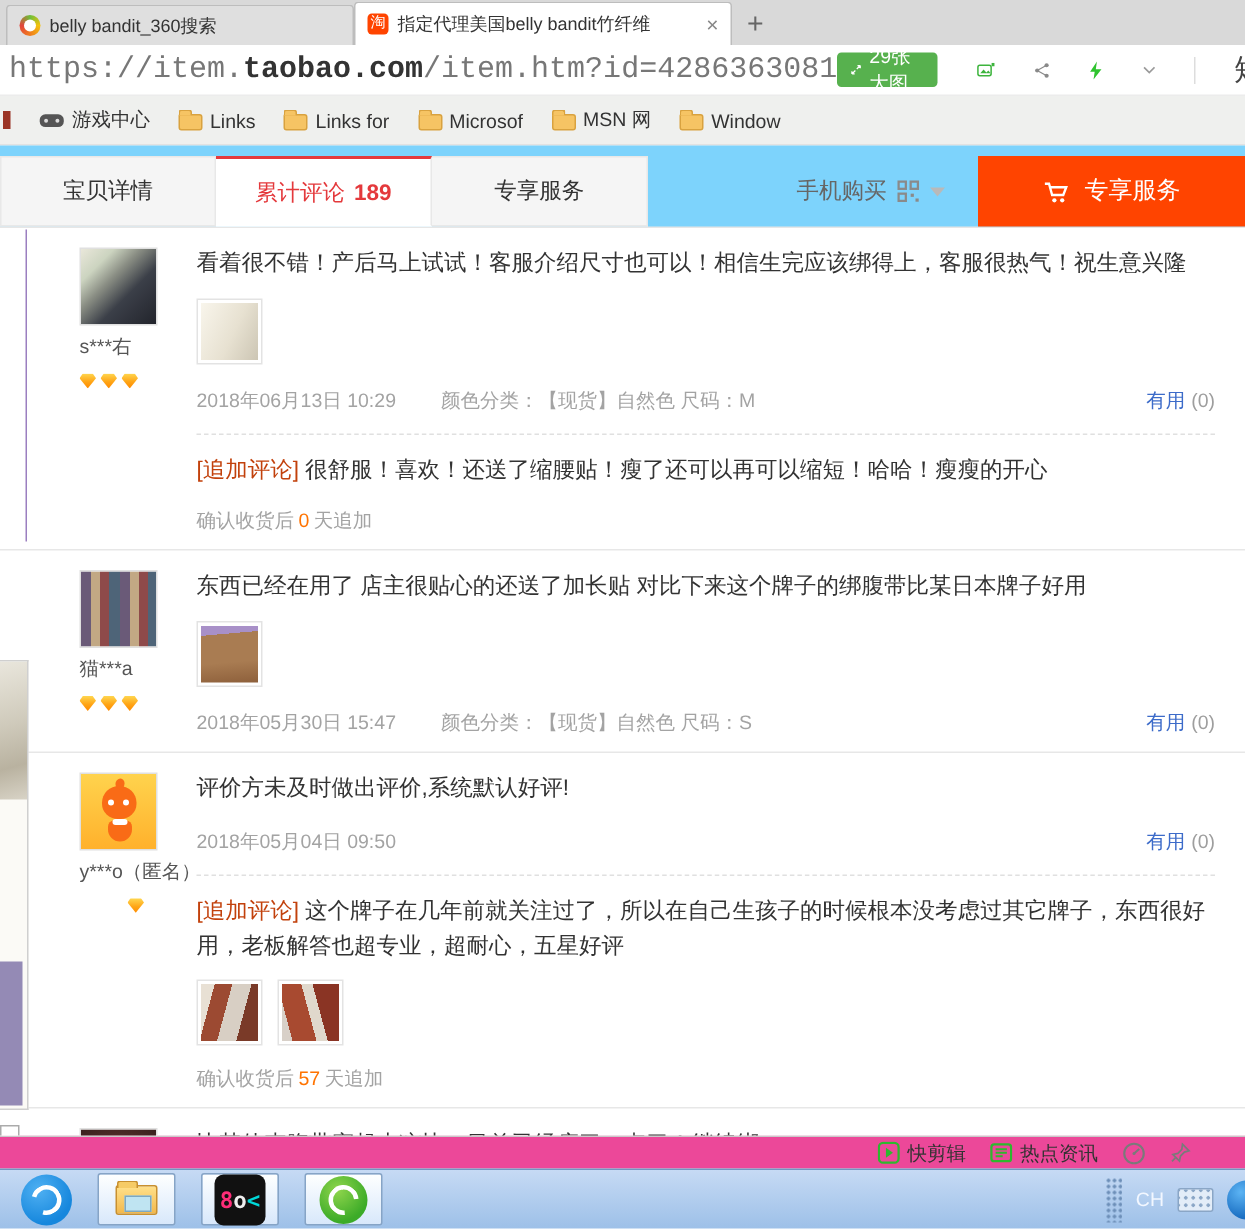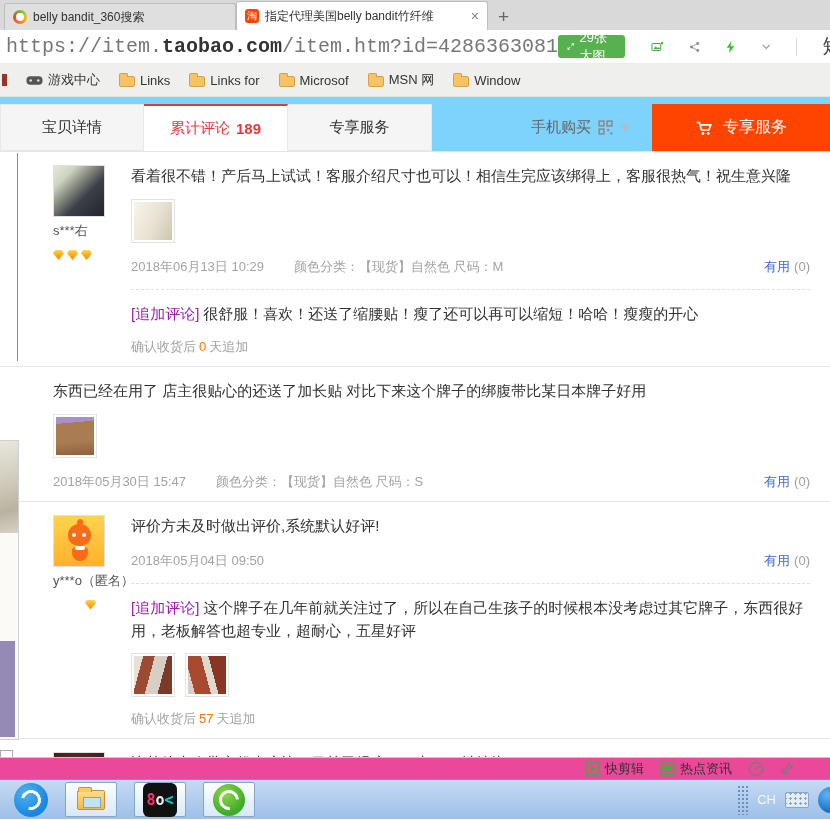--- a/index.html
+++ b/index.html
@@ -85,21 +85,21 @@
   .t1 { background-image:linear-gradient(115deg,#faf7ee,#e7e1d1 55%,#c9c2b0); }
   .t2 { background-image:linear-gradient(175deg,#a890c8 0 20%,#a97c52 20% 62%,#8a5c38 100%); }
   .t3 { background-image:linear-gradient(105deg,#e8e0d4 0 22%,#9c4a32 22% 44%,#d8cfc4 44% 68%,#7a3a28 68%); }
   .t4 { background-image:linear-gradient(75deg,#d8d0c8 0 18%,#a84a30 18% 48%,#e0d8cc 48% 62%,#8a3424 62%); }
   .meta { display:flex; align-items:center; margin-top:15px; font-size:13px; color:#a3a3a3; }
   .meta .sku { margin-left:30px; }
   .useful { margin-left:auto; }
   .useful .yy { color:#3c6bc9; }
   .useful .uc { color:#9e9e9e; margin-left:4px; }
   .append { border-top:1px dashed #e0e0e0; margin-top:13px; padding-top:13px; font-size:15px; color:#333; line-height:1.5; }
-  .append .lbl { color:#a21caf; margin-right:4px; }
+  .append .lbl { color:#c2410c; margin-right:4px; }
   .afterdays { margin-top:13px; font-size:13px; color:#a3a3a3; }
   .afterdays .num { color:#ff7300; margin:0 3px; }
 
   
   .statusbar { height:22px; background:#ec4899; border-top:1px solid #c9c9c9; display:flex; align-items:center;
      justify-content:flex-end; gap:16px; padding-right:36px; font-size:13px; color:#333; }
   .sb-item { display:flex; align-items:center; gap:5px; }
 
   
   .taskbar { height:40px; background:linear-gradient(#c6daf4,#9dc0e8); border-top:1px solid #7096c0;
@@ -267,20 +267,25 @@
         <div class="append">
           <span class="lbl">[追加评论]</span><span>很舒服！喜欢！还送了缩腰贴！瘦了还可以再可以缩短！哈哈！瘦瘦的开心</span>
         </div>
         <div class="afterdays">
           <span>确认收货后</span><span class="num">0</span><span>天追加</span>
         </div>
       </div>
     </div>
 
     <div class="review">
+      <div class="rv-left">
+        <div class="avatar a2"></div>
+        <div class="rv-user">猫***a</div>
+        <div class="gems"><span class="gem"></span><span class="gem"></span><span class="gem"></span></div>
+      </div>
       <div class="rv-body">
         <div class="rv-text">东西已经在用了 店主很贴心的还送了加长贴 对比下来这个牌子的绑腹带比某日本牌子好用</div>
         <div class="thumbs">
           <div class="thumb t2"></div>
         </div>
         <div class="meta">
           <span>2018年05月30日 15:47</span>
           <span class="sku">颜色分类：【现货】自然色 尺码：S</span>
           <span class="useful"><span class="yy">有用</span><span class="uc">(0)</span></span>
         </div>

